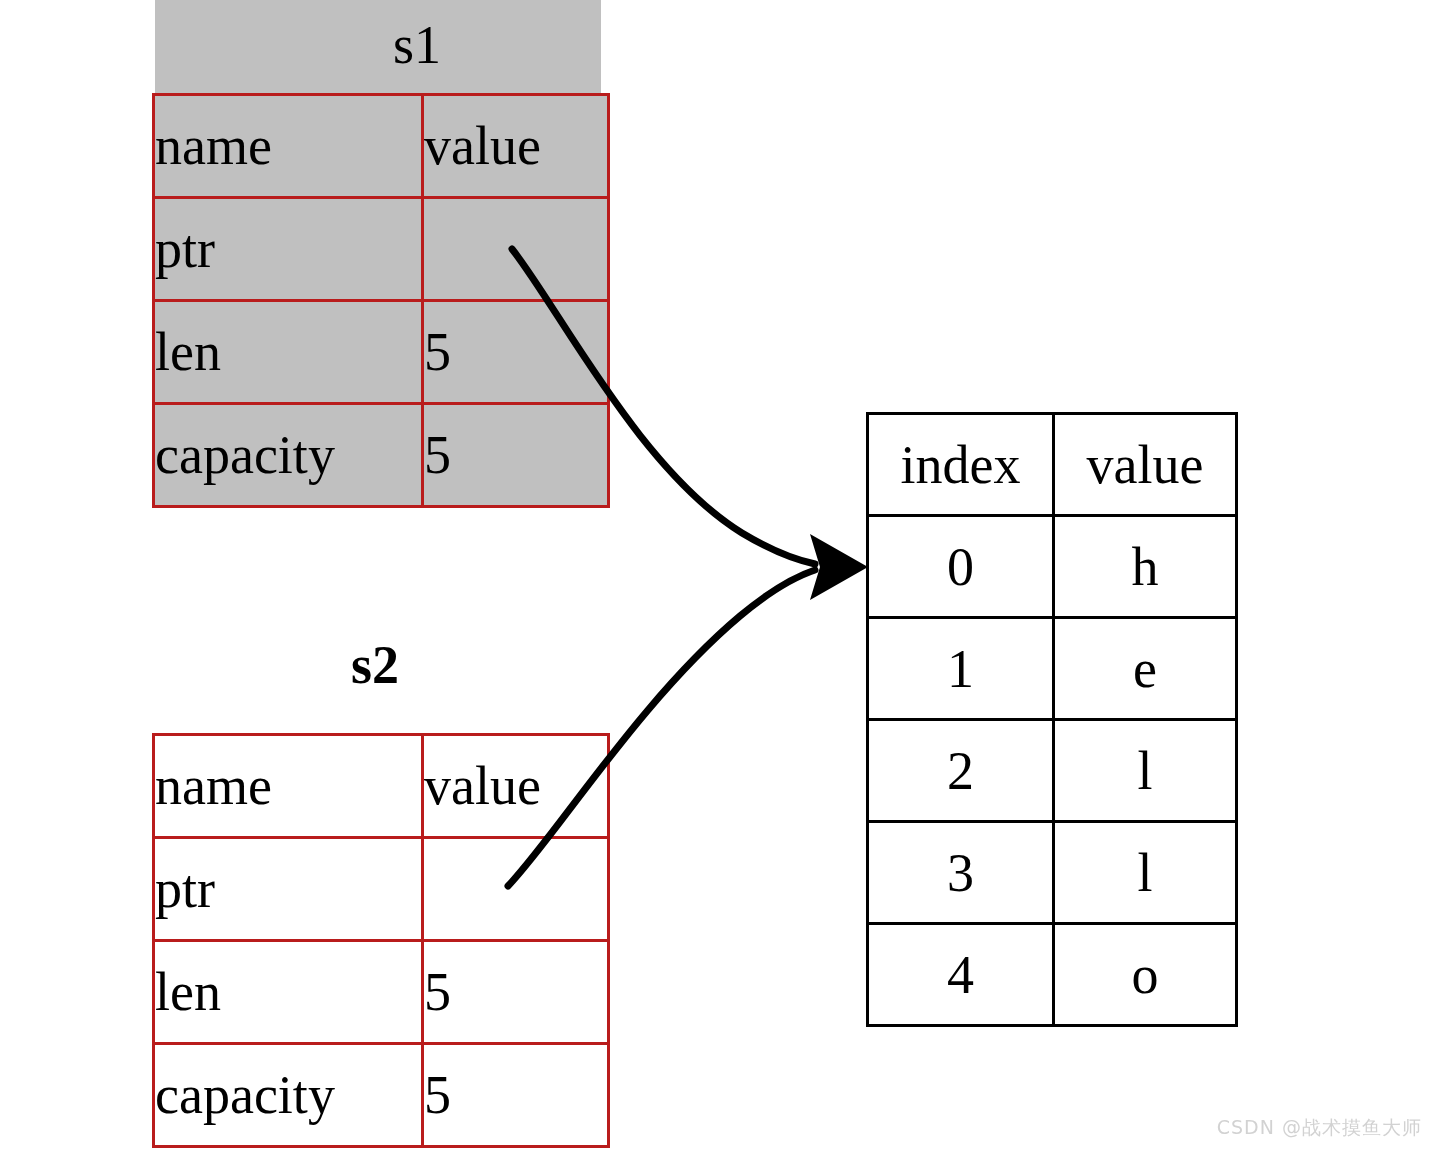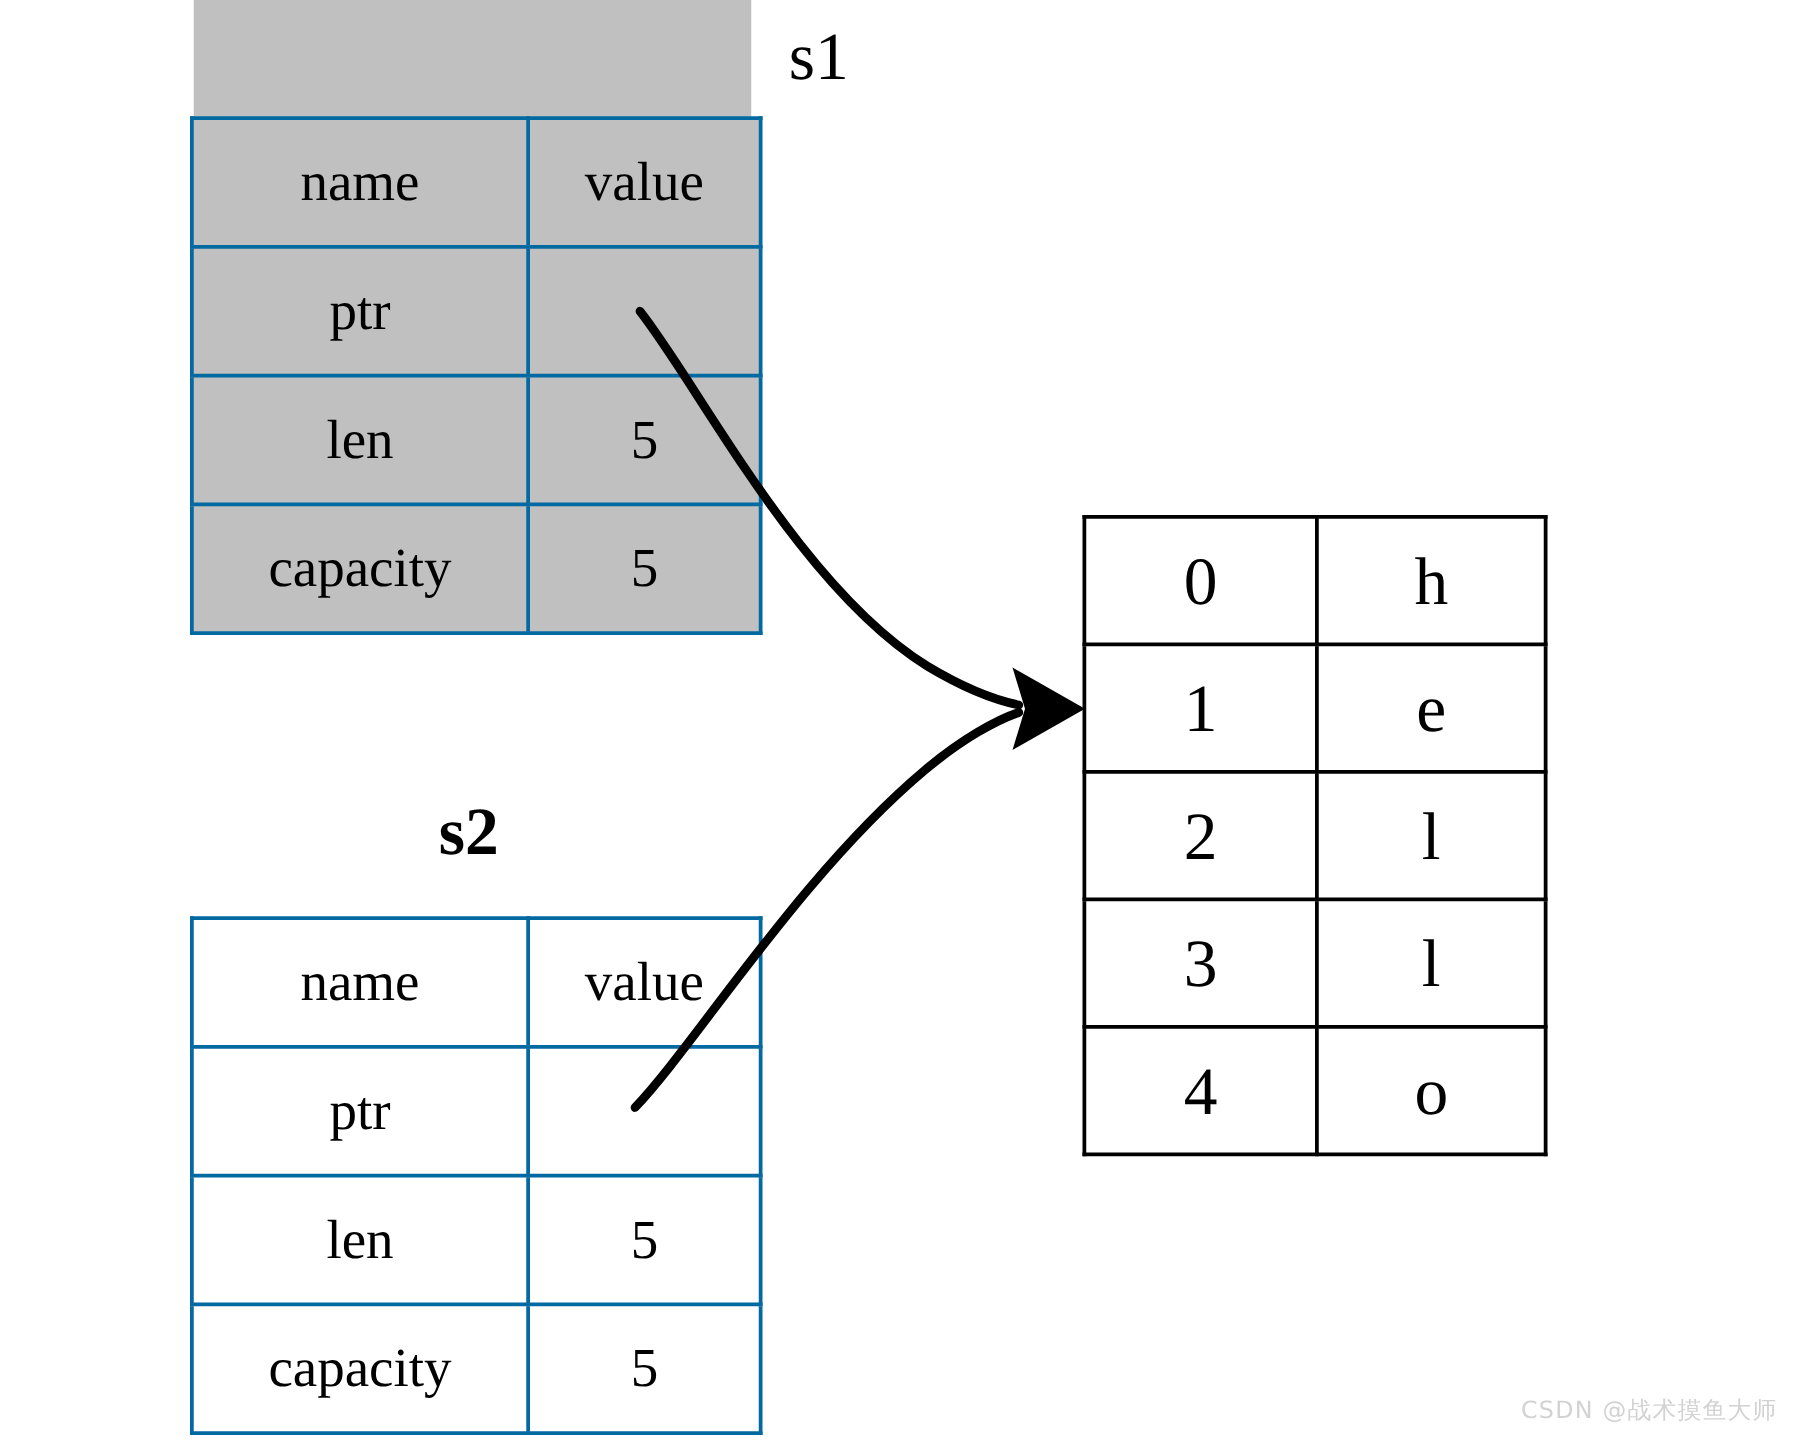--- a/index.html
+++ b/index.html
@@ -22,24 +22,23 @@
     background: #c0c0c0;
   }
 
   
   .struct-table {
     position: absolute;
     border-collapse: collapse;
     table-layout: fixed;
   }
   .struct-table td {
-    border: 3px solid #0369a1;
-    text-align: center;
+    border: 3px solid #b91c1c;
     vertical-align: middle;
-    font-size: 44px;
+    font-size: 54px;
     line-height: 1;
     color: #000000;
     padding: 0;
   }
   .struct-table td.name-col { width: 266px; }
   .struct-table td.value-col { width: 183px; }
   .struct-table tr { height: 103px; }
 
   .tbl-gray td { background: #c0c0c0; }
   .tbl-white td { background: #ffffff; }
@@ -98,21 +97,21 @@
     white-space: nowrap;
   }
 </style>
 </head>
 <body>
 
 <div id="canvas">
 
   <div class="gray-panel" style="left:155px; top:0px; width:446px; height:506px;"></div>
 
-  <div class="caption" style="left:155px; top:18px; width:524px;text-align:right;">s1</div>
+  <div class="caption" style="left:155px; top:18px; width:524px;">s1</div>
 
   <table class="struct-table tbl-gray" style="left:152px; top:93px;">
     <tbody>
       <tr>
         <td class="name-col">name</td>
         <td class="value-col">value</td>
       </tr>
       <tr>
         <td class="name-col">ptr</td>
         <td class="value-col"></td>
@@ -147,20 +146,24 @@
       <tr>
         <td class="name-col">capacity</td>
         <td class="value-col">5</td>
       </tr>
     </tbody>
   </table>
 
   <table id="heap-table">
     <tbody>
       <tr>
+        <td class="idx-col">index</td>
+        <td class="val-col">value</td>
+      </tr>
+      <tr>
         <td class="idx-col">0</td>
         <td class="val-col">h</td>
       </tr>
       <tr>
         <td class="idx-col">1</td>
         <td class="val-col">e</td>
       </tr>
       <tr>
         <td class="idx-col">2</td>
         <td class="val-col">l</td>

